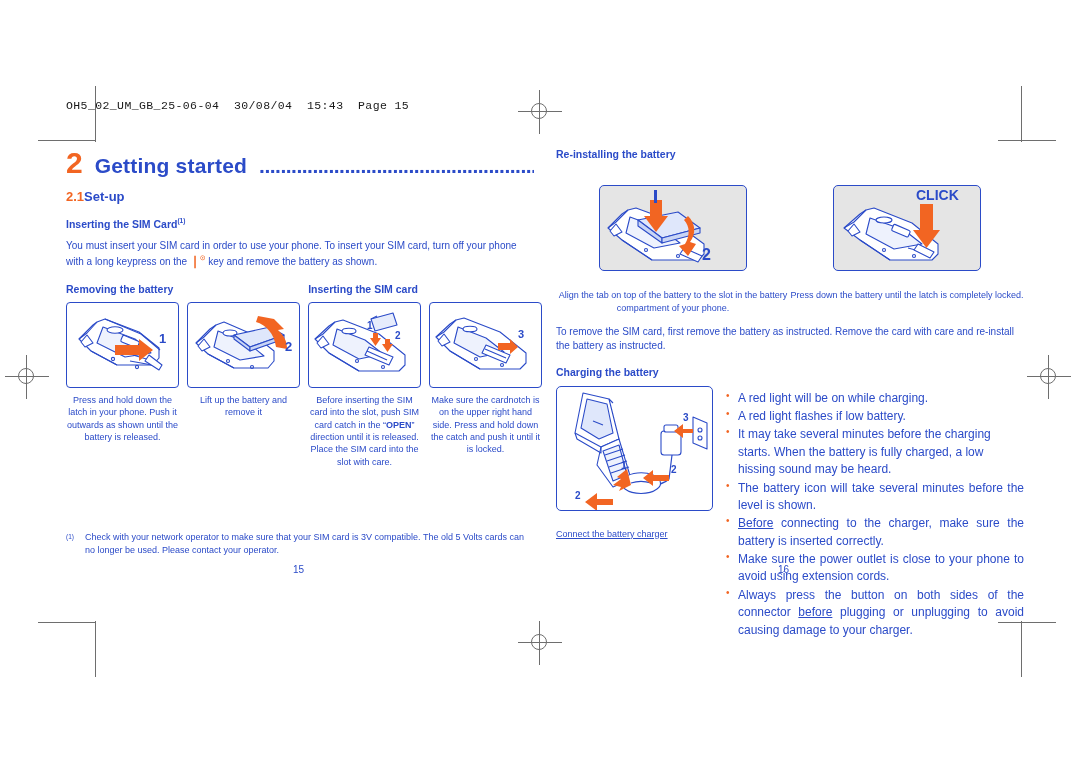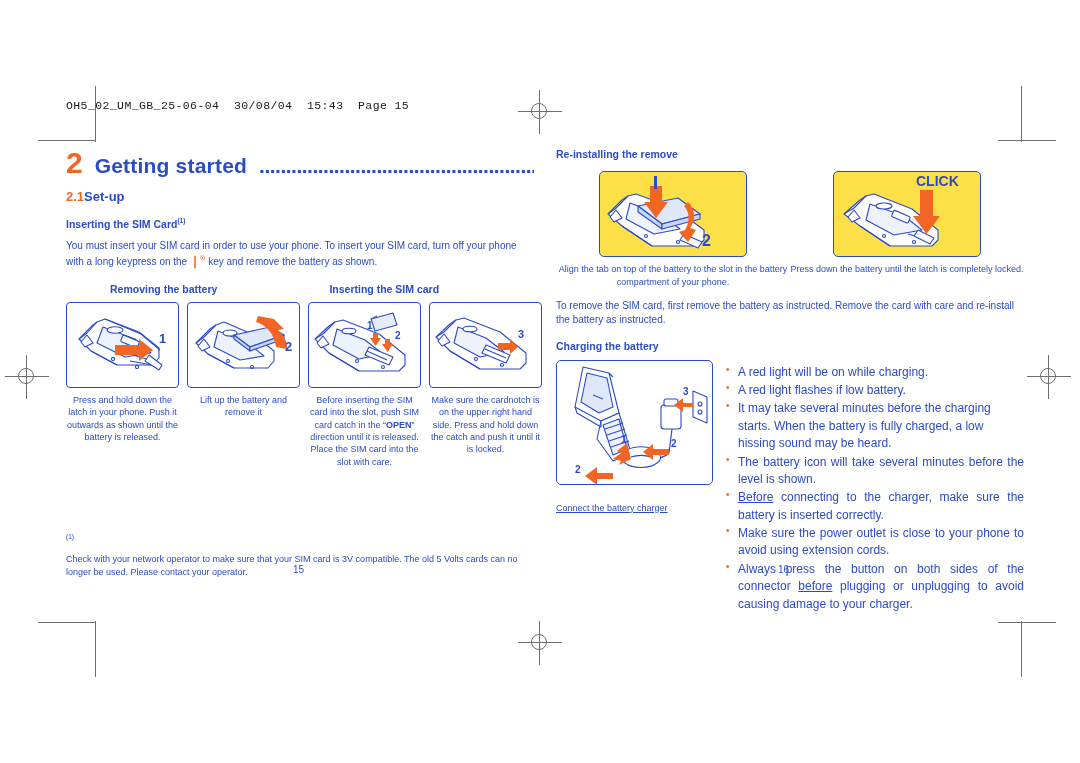--- a/index.html
+++ b/index.html
@@ -166,21 +166,20 @@
   }
   .fig-cap b { font-weight: bold; }
 
   .footnote {
     display: flex;
     gap: 11px;
     margin-top: 63px;
     font-size: 9px;
     color: #2B4BC8;
     line-height: 1.45;
-    flex-direction: column;
   }
   .footnote .mark { font-size: 6.5px; padding-top: 1px; }
 
   
   .right-page {
     position: absolute;
     left: 556px;
     top: 148px;
     width: 468px;
   }
@@ -193,24 +192,24 @@
     display: flex;
     margin-top: 7px;
   }
   .r-fig { width: 234px; }
   .r-fig-box {
     width: 148px;
     height: 86px;
     border: 1.3px solid #2B4BC8;
     border-radius: 5px;
     box-sizing: border-box;
-    margin: 4px auto;
+    margin: 18px auto;
     position: relative;
     overflow: hidden;
-    background: #fde047;
+    background: #e5e5e5;
   }
   .r-fig-cap {
     font-size: 9px;
     color: #2B4BC8;
     text-align: center;
     line-height: 1.4;
     margin-top: 6px;
   }
   .r-para {
     font-size: 10px;
@@ -335,21 +334,21 @@
 
     <div class="subhead">
       <span>Inserting the SIM Card</span><sup>(1)</sup>
     </div>
 
     <div class="body-text">
       <span>You must insert your SIM card in order to use your phone. To insert your SIM card, turn off your phone with a long keypress on the </span><span class="keyicon">❘<sup>☉</sup></span><span> key and remove the battery as shown.</span>
     </div>
 
     <div class="col-heads">
-      <div style="width:251px;margin-left:44px;">Removing the battery</div>
+      <div style="width:251px;">Removing the battery</div>
       <div style="width:234px;">Inserting the SIM card</div>
     </div>
 
     <div class="fig-row">
 
       <div class="fig">
         <div class="fig-box">
           <svg width="111" height="84" viewBox="0 0 111 84">
             <g fill="none" stroke="#2B4BC8" stroke-width="1.1" stroke-linejoin="round">
               <path d="M12 36 L26 22 L30 19 L38 16 L72 29 L92 45 L92 55 L86 62 L50 62 L24 48 Z" fill="#ffffff"></path>
@@ -456,21 +455,21 @@
 
     <div class="footnote">
       <span class="mark">(1)</span>
       <span>Check with your network operator to make sure that your SIM card is 3V compatible. The old 5 Volts cards can no longer be used. Please contact your operator.</span>
     </div>
 
   </div>
 
   <div class="right-page">
 
-    <div class="r-subhead">Re-installing the remove</div>
+    <div class="r-subhead">Re-installing the battery</div>
 
     <div class="r-fig-row">
 
       <div class="r-fig">
         <div class="r-fig-box">
           <svg width="146" height="84" viewBox="0 0 146 84">
             <g fill="none" stroke="#2B4BC8" stroke-width="1.1" stroke-linejoin="round">
               <path d="M8 42 L22 28 L28 24 L36 22 L74 36 L104 58 L104 68 L98 74 L52 74 L22 54 Z" fill="#ffffff"></path>
               <path d="M28 24 L16 36 L8 42"></path>
               <path d="M22 54 L52 74"></path>

